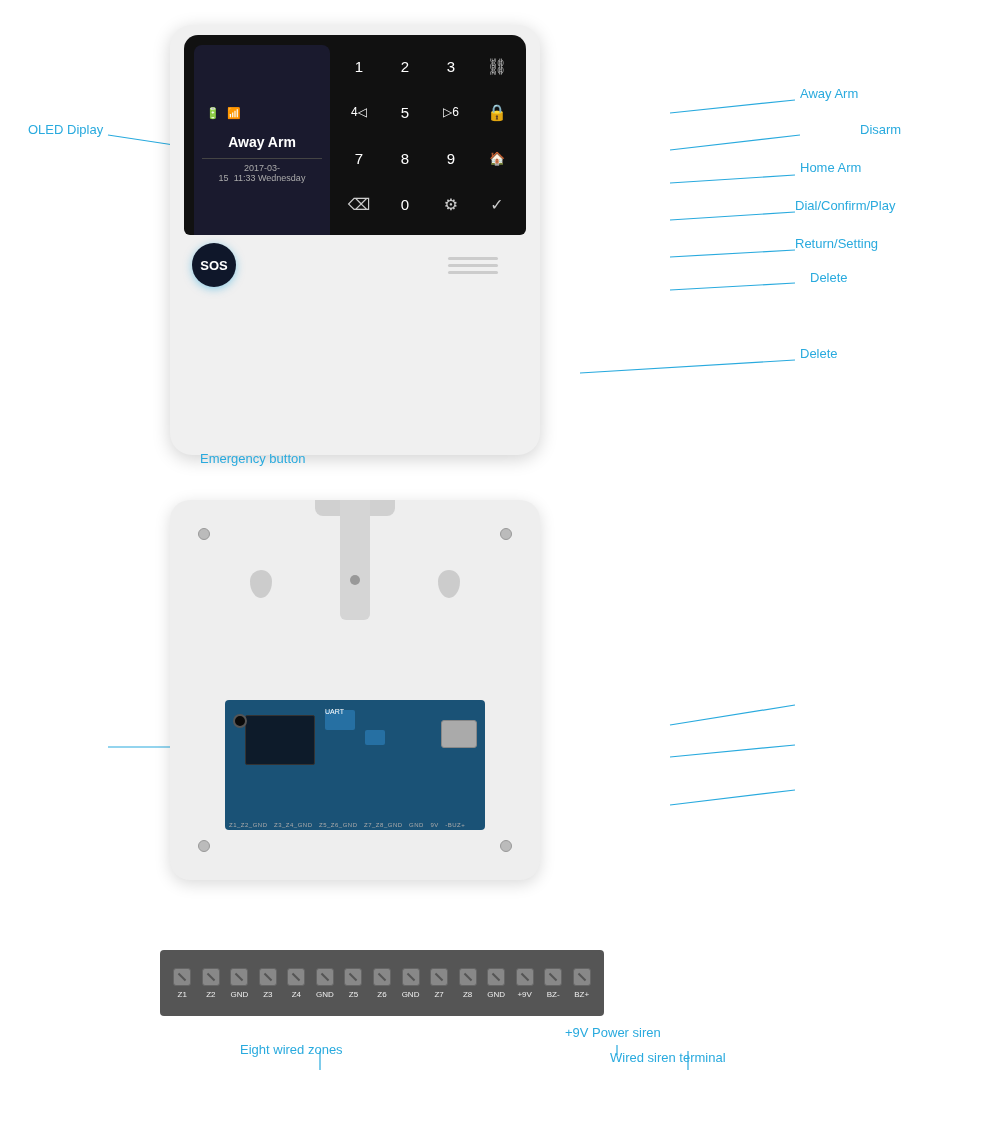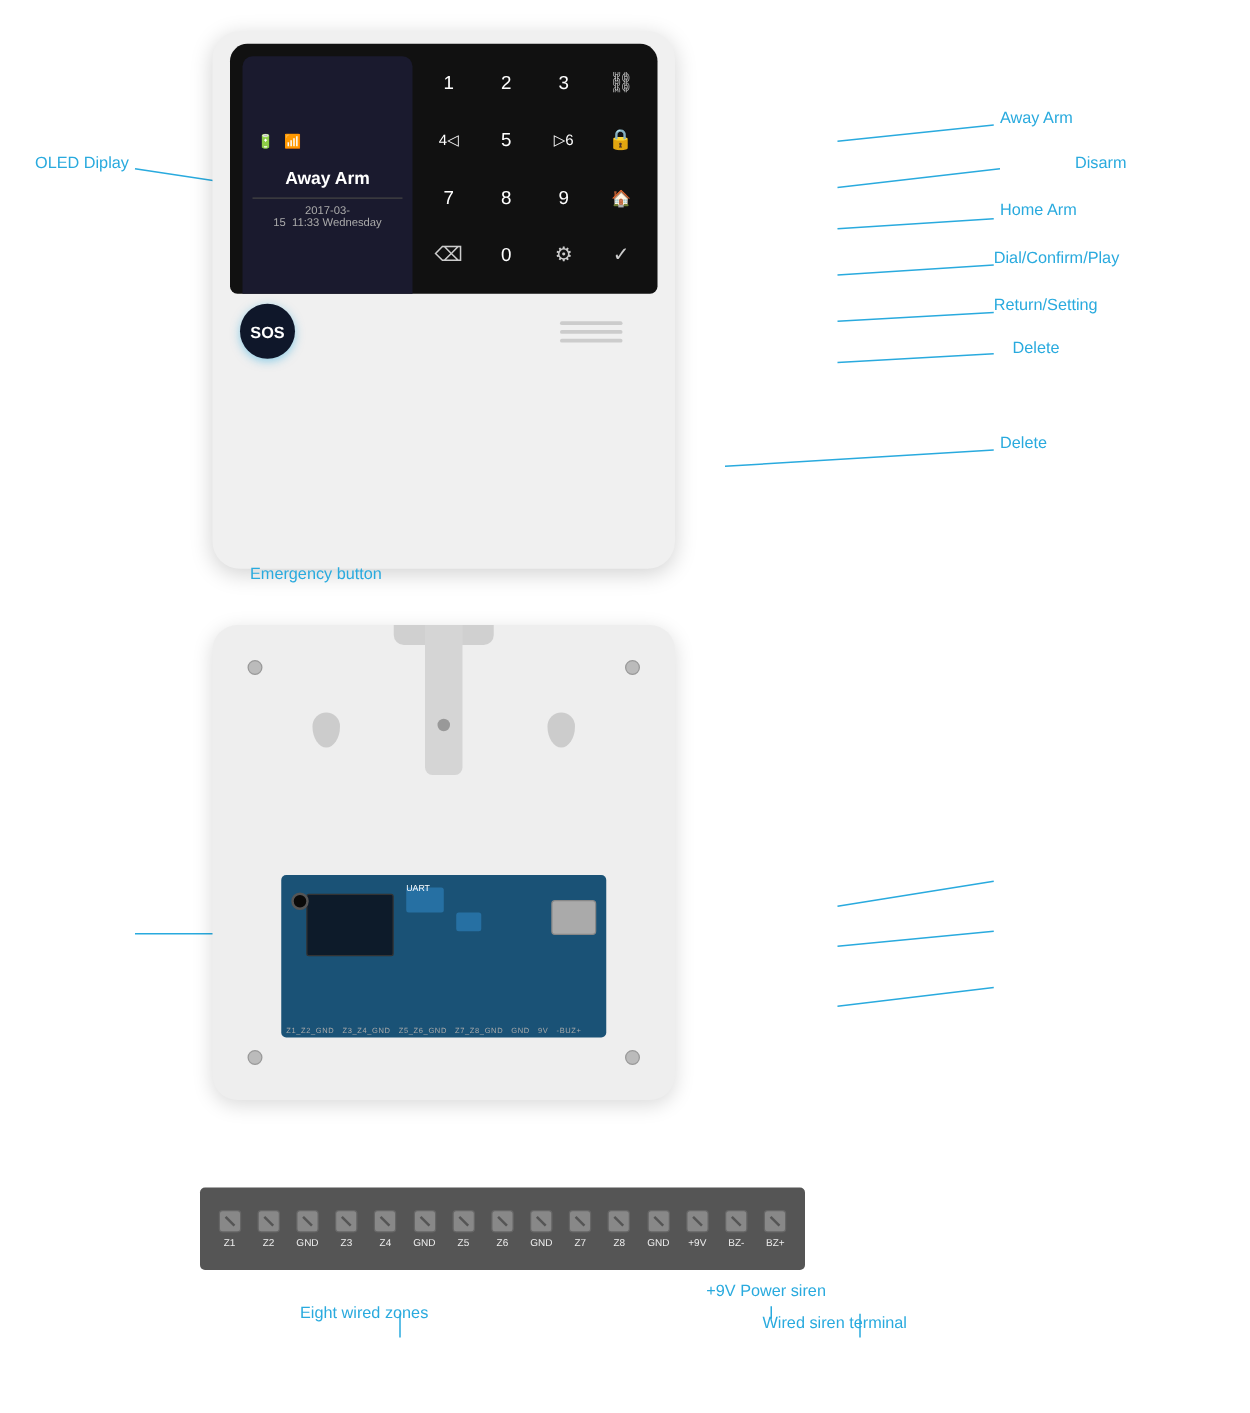--- a/index.html
+++ b/index.html
@@ -316,21 +316,21 @@
       display: flex;
       justify-content: center;
       align-items: flex-start;
       padding-top: 10px;
     }
 
     .terminal-bar {
       position: absolute;
       left: 160px;
       top: 10px;
-      width: 484px;
+      width: 444px;
       height: 66px;
       background: #555;
       border-radius: 4px;
       display: flex;
       align-items: center;
       justify-content: space-around;
       padding: 0 8px;
     }
 
     .terminal-block {

